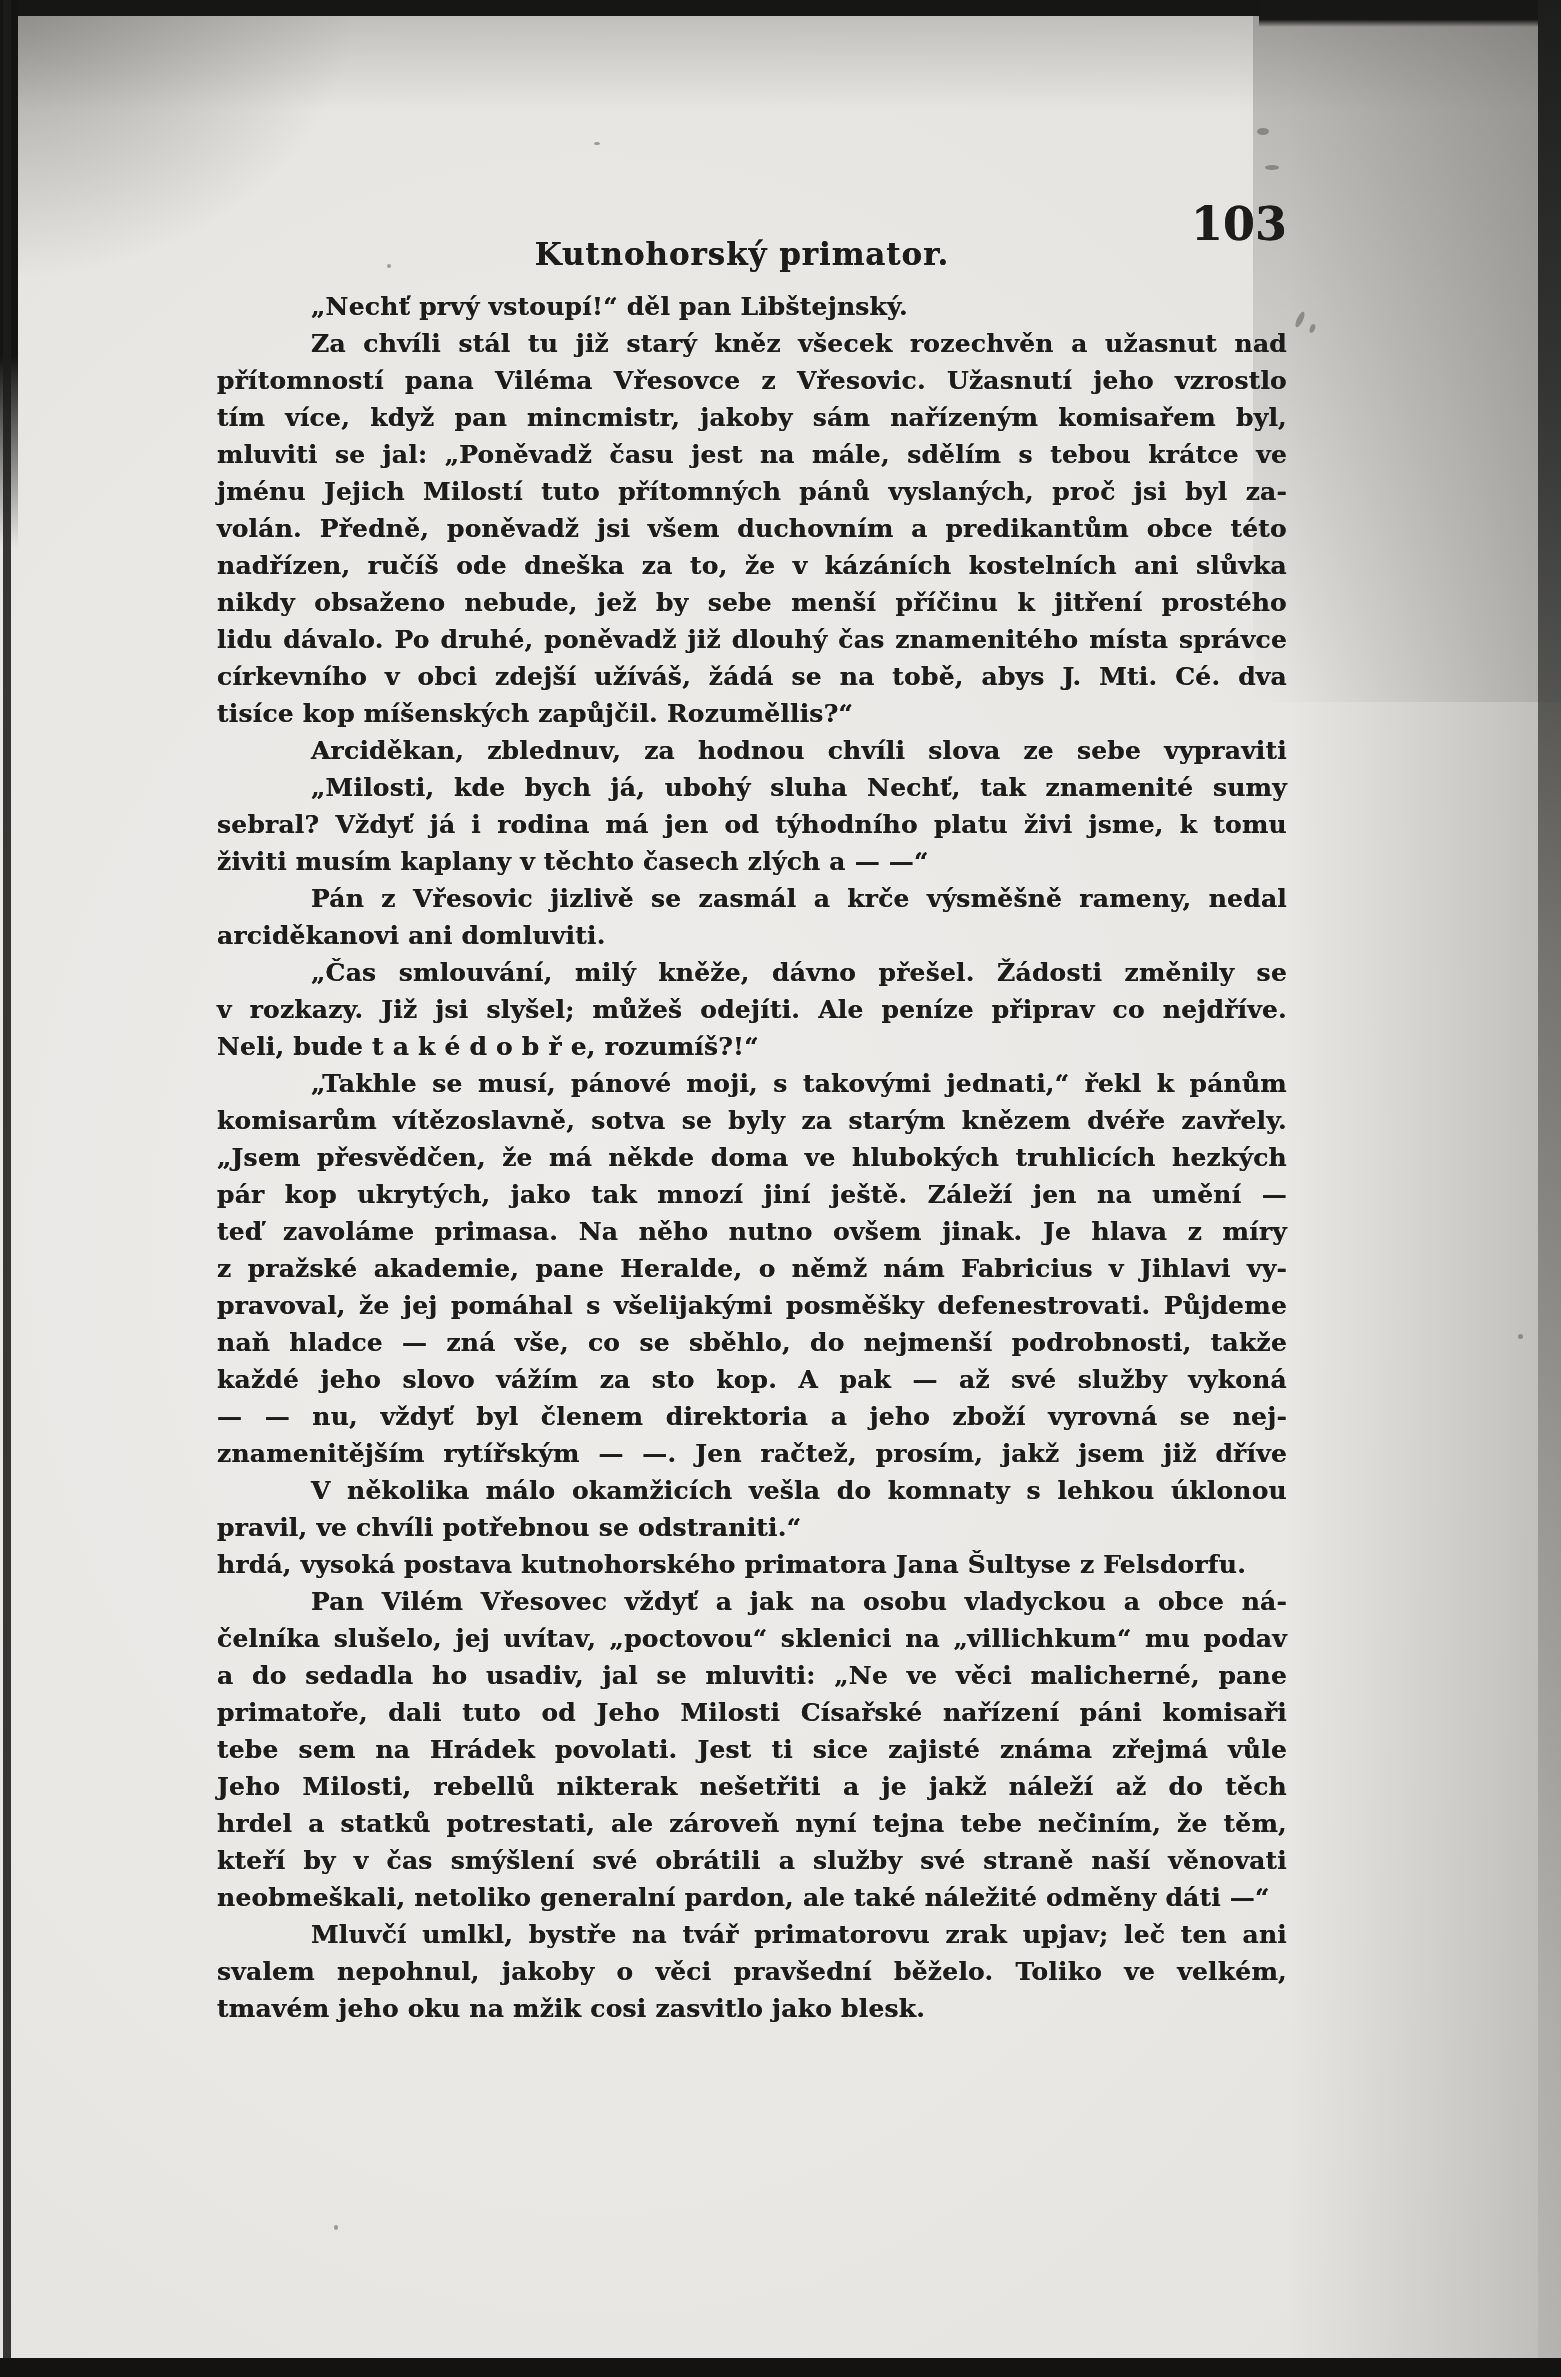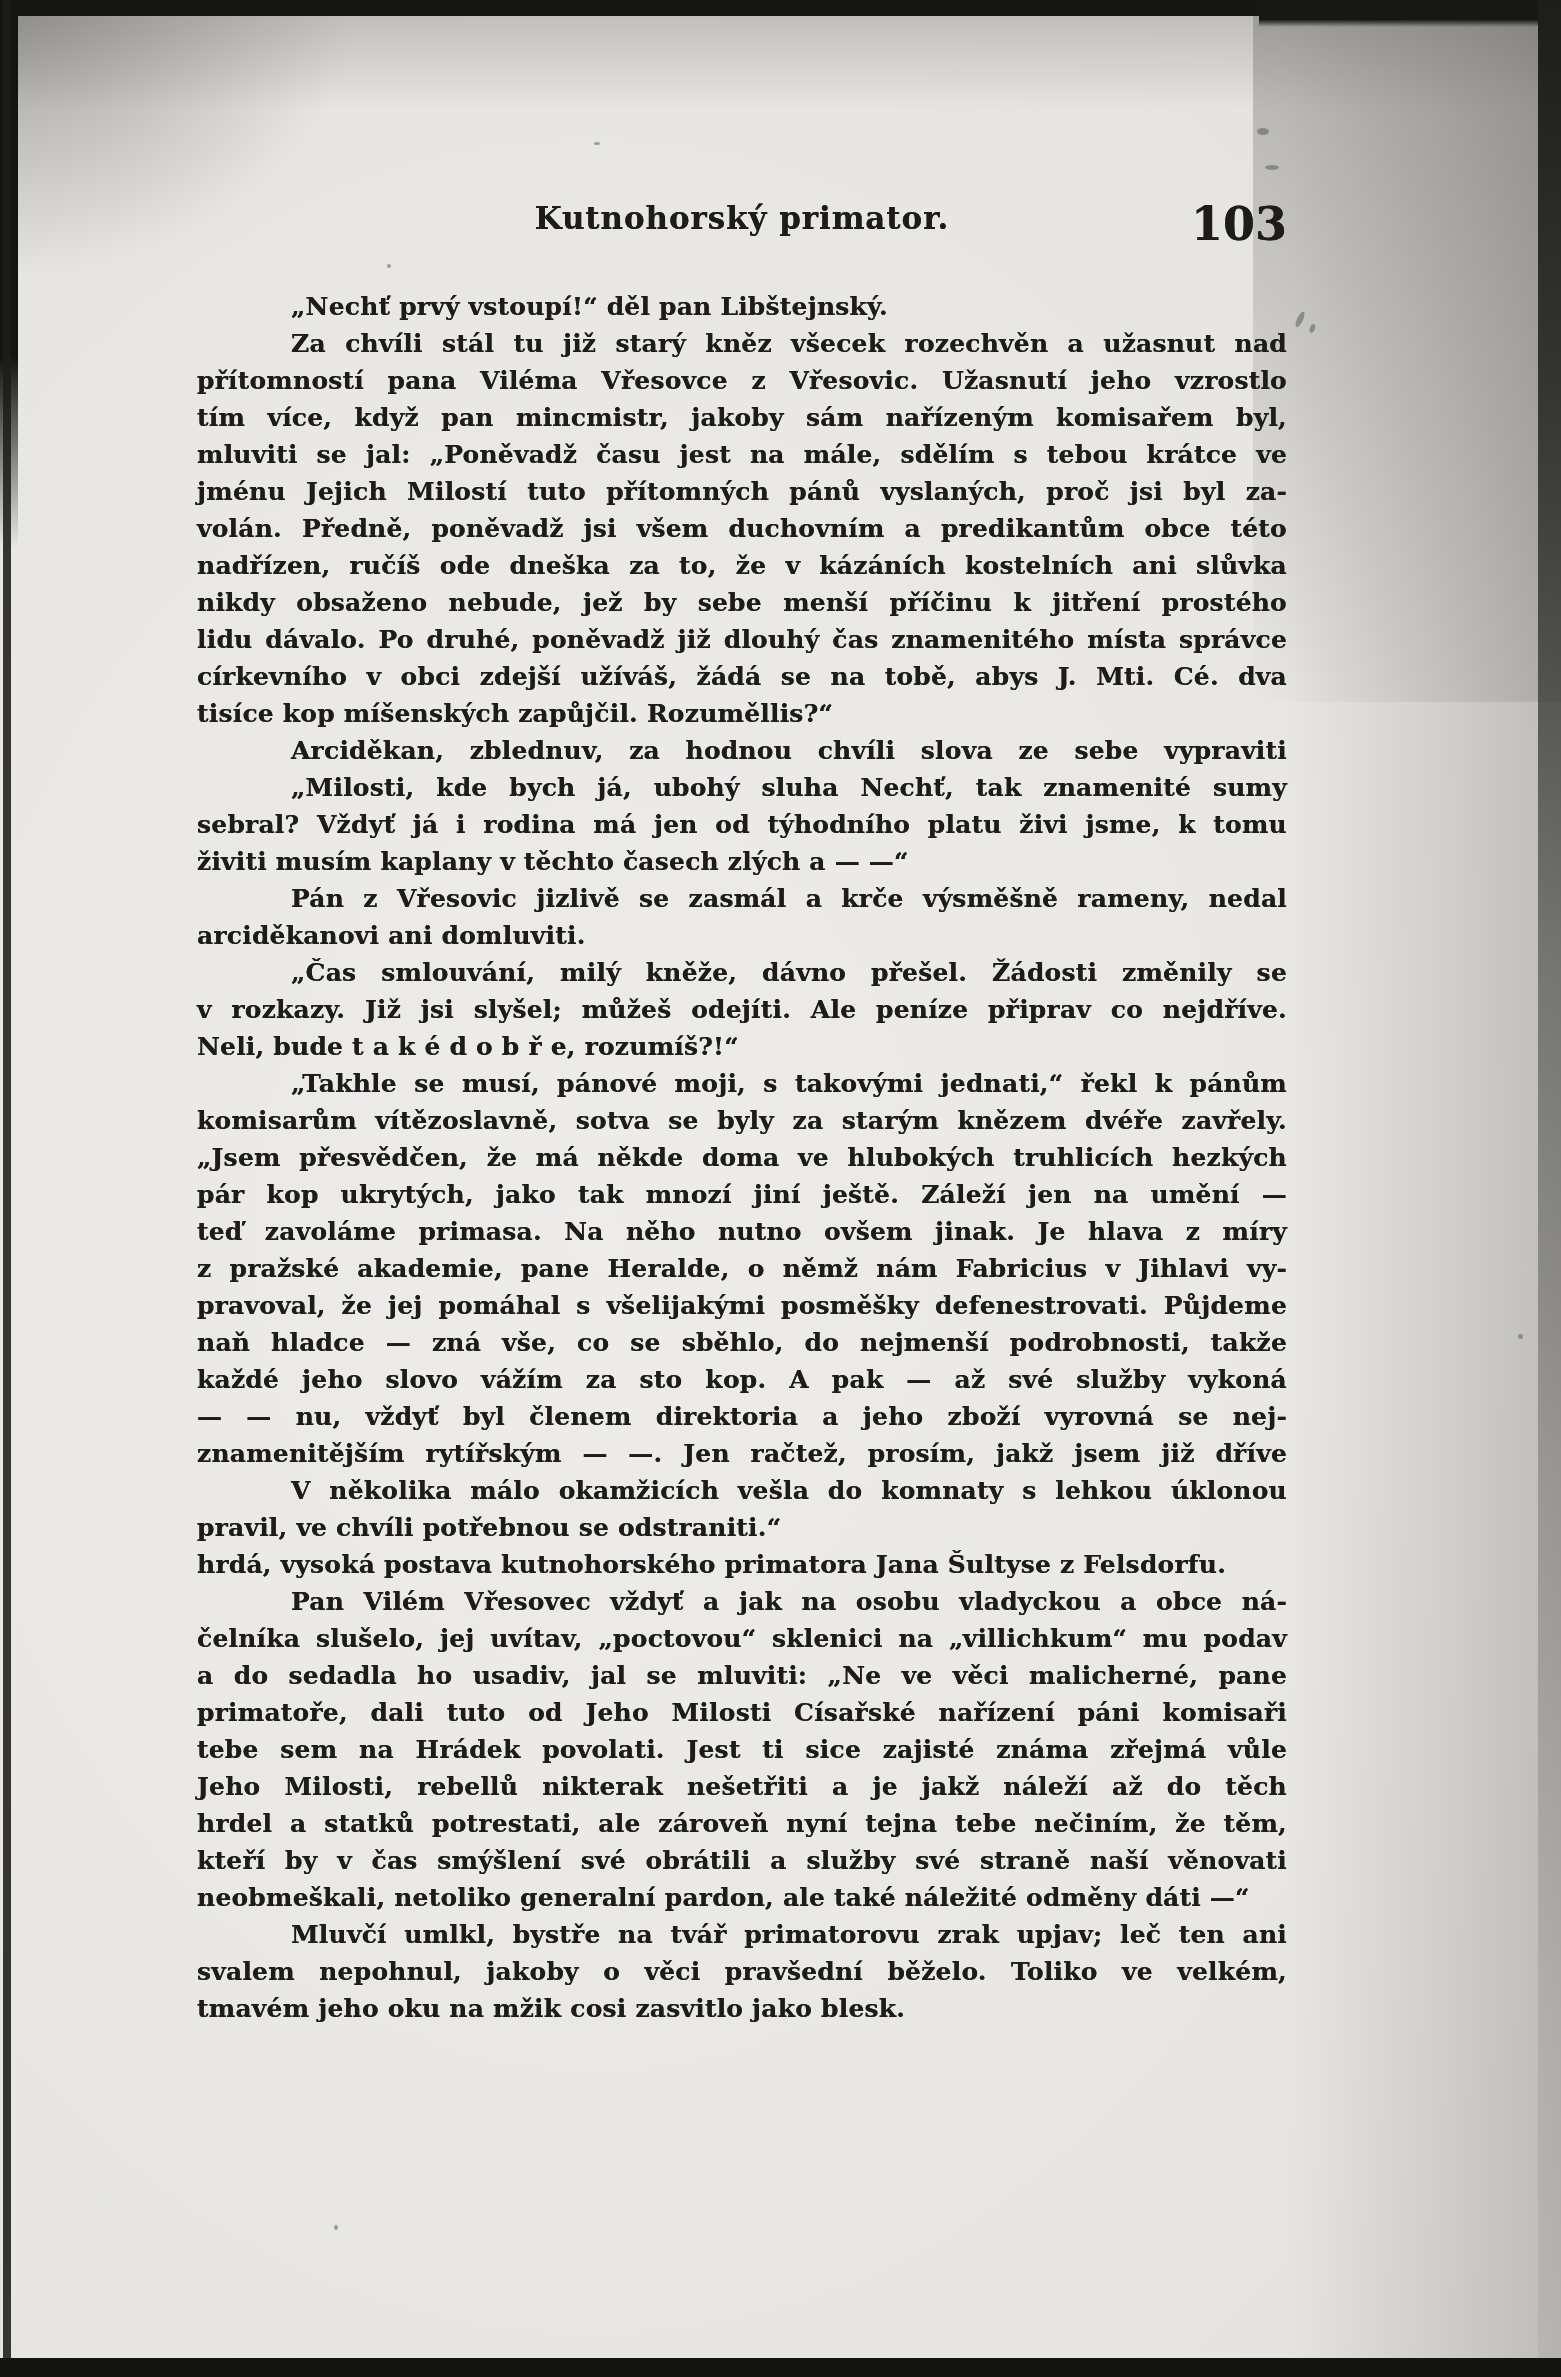--- a/index.html
+++ b/index.html
@@ -63,36 +63,37 @@
 
   
   .header-row {
     position: absolute; left: 197px; top: 200px; width: 1090px; height: 43px;
   }
   .htitle {
     display: block; text-align: center;
     font-size: 31px; font-weight: 700; color: #1d1c1a;
     letter-spacing: 0.9px;
     text-shadow: 0 0 0.4px rgba(25,24,22,0.9);
+    margin-top: 36px;
   }
   .pagenum {
     position: absolute; right: 0; top: -3.4px;
     font-size: 46px; font-weight: 700; color: #1d1c1a;
     text-shadow: 0 0 0.4px rgba(25,24,22,0.9);
   }
 
   
   .body-text {
     position: absolute; left: 197px; top: 288px; width: 1090px;
     font-size: 25px; line-height: 37px; font-weight: 700;
     color: #1d1c1a;
     letter-spacing: 0.2px;
     text-shadow: 0 0 0.4px rgba(28,27,25,0.85);
   }
-  .line { text-align: justify; text-align-last: justify; height: 37px; overflow: visible; white-space: normal; }
+  .line { text-align: justify; text-align-last: justify; height: 37px; overflow: visible; white-space: normal; margin-left: 20px; }
   .line.first { text-indent: 94px; }
   .line.plast { text-align-last: left; }
 </style>
 </head>
 <body>
 
 <div class="shade-top"></div>
 <div class="shade-topleft"></div>
 <div class="shade-right"></div>
 <div class="shade-right-top"></div>

